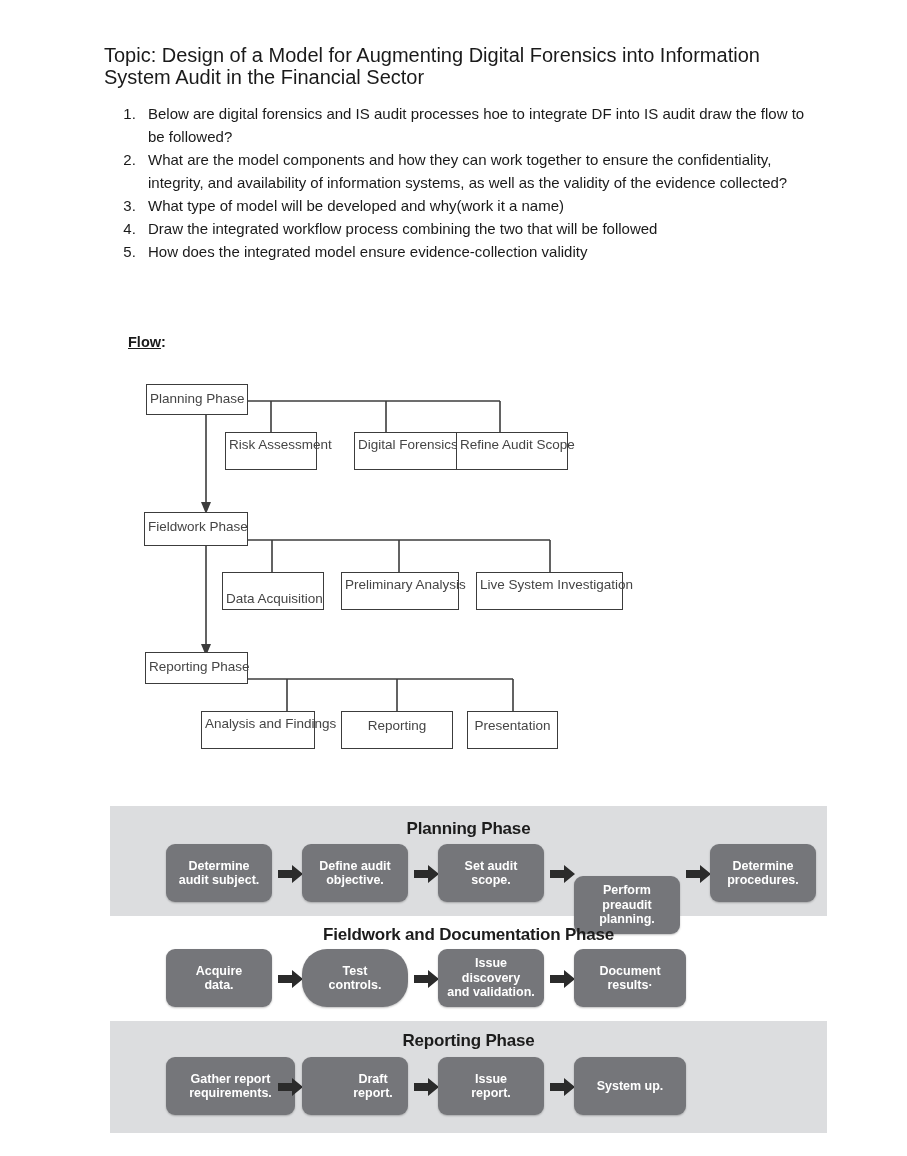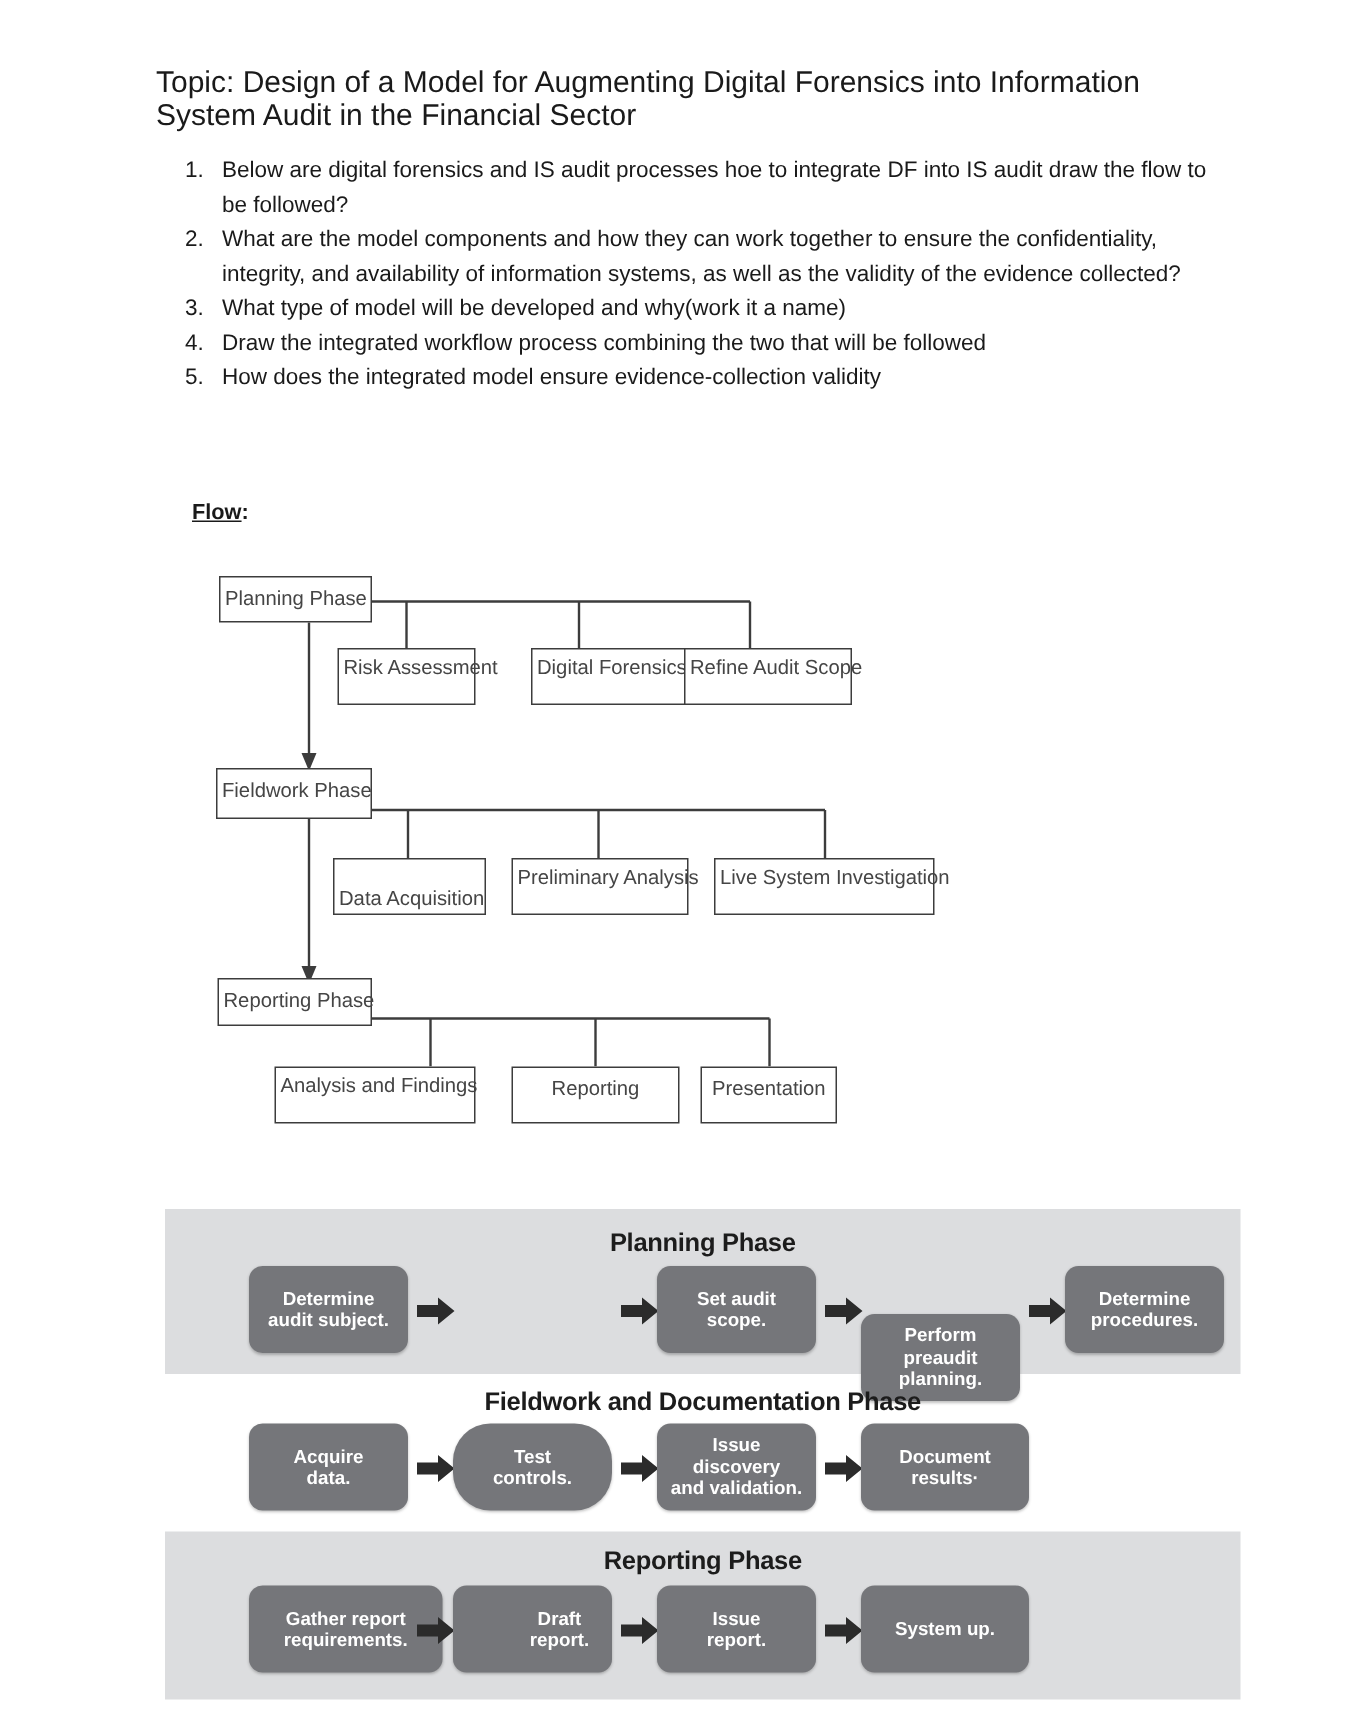--- a/index.html
+++ b/index.html
@@ -191,39 +191,42 @@
   </div>
   <div class="tbox top" style="left:476px; top:572px; width:147px; height:38px;">
     <span>Live System Investigation</span>
   </div>
 </div>
 
 <div>
   <div class="tbox mid" style="left:145px; top:652px; width:103px; height:32px;">
     <span>Reporting Phase</span>
   </div>
-  <div class="tbox top" style="left:183px; top:711px; width:134px; height:38px;">
+  <div class="tbox top" style="left:201px; top:711px; width:114px; height:38px;">
     <span>Analysis and Findings</span>
   </div>
   <div class="tbox ctr" style="left:341px; top:711px; width:112px; height:38px;">
     <span>Reporting</span>
   </div>
   <div class="tbox ctr" style="left:467px; top:711px; width:91px; height:38px;">
     <span>Presentation</span>
   </div>
 </div>
 
 <div class="phase-band shaded" style="top:806px; height:110px;">
   <div class="phase-title" style="top:13px;">Planning Phase</div>
   <div class="pbox" style="left:56px; top:38px; width:106px; height:58px;">
     <span>Determine<br>audit subject.</span>
   </div>
   <svg class="parrow" style="left:168px; top:58px;" viewBox="0 0 26 20" xmlns="http://www.w3.org/2000/svg">
     <polygon points="0,6 14,6 14,1 25,10 14,19 14,14 0,14" fill="#2b2b2b"></polygon>
   </svg>
+  <div class="pbox" style="left:192px; top:38px; width:106px; height:58px;">
+    <span>Define audit<br>objective.</span>
+  </div>
   <svg class="parrow" style="left:304px; top:58px;" viewBox="0 0 26 20" xmlns="http://www.w3.org/2000/svg">
     <polygon points="0,6 14,6 14,1 25,10 14,19 14,14 0,14" fill="#2b2b2b"></polygon>
   </svg>
   <div class="pbox" style="left:328px; top:38px; width:106px; height:58px;">
     <span>Set audit<br>scope.</span>
   </div>
   <svg class="parrow" style="left:440px; top:58px;" viewBox="0 0 26 20" xmlns="http://www.w3.org/2000/svg">
     <polygon points="0,6 14,6 14,1 25,10 14,19 14,14 0,14" fill="#2b2b2b"></polygon>
   </svg>
   <div class="pbox" style="left:464px; top:38px; width:106px; height:58px;margin-top:32px;">

